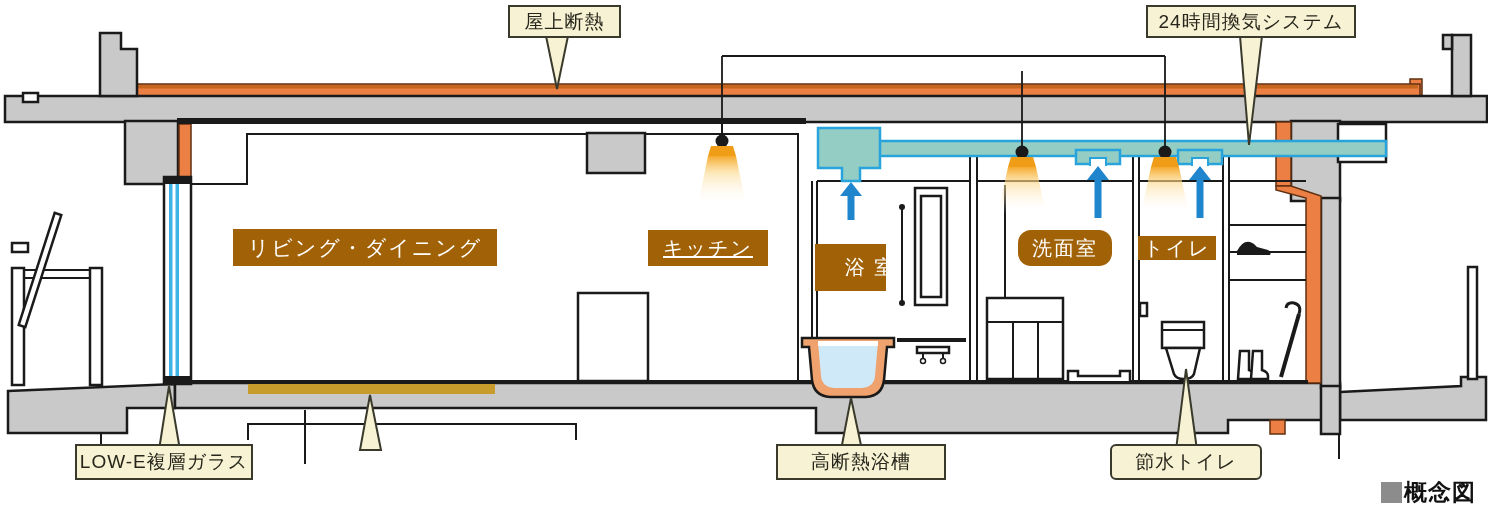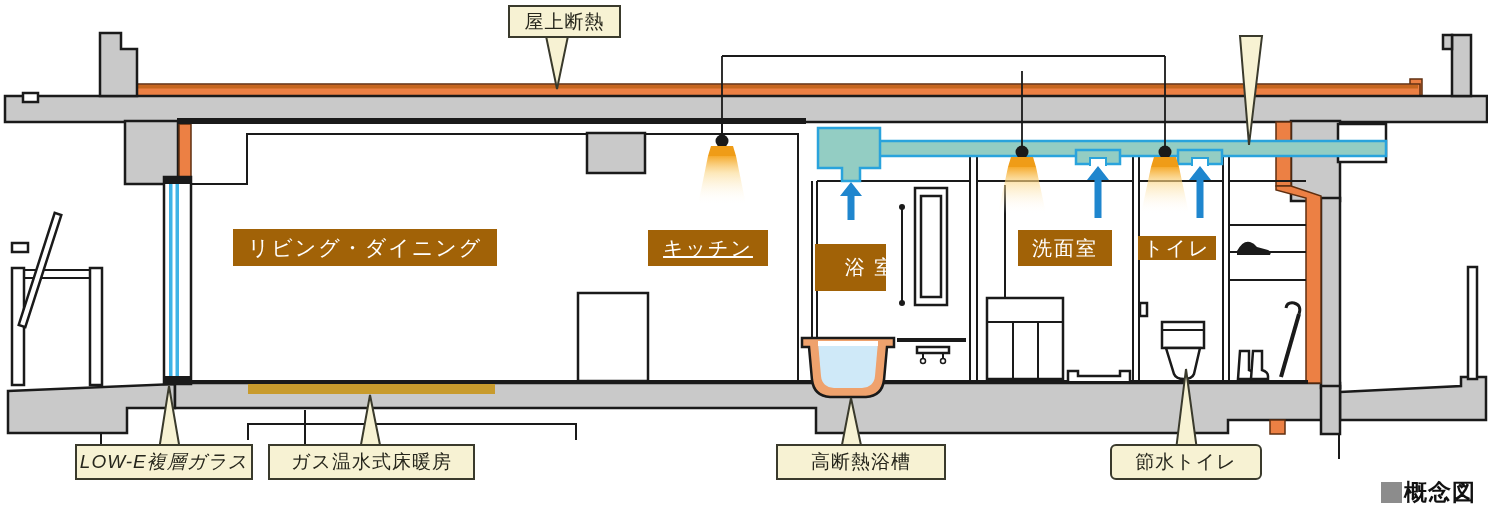--- a/index.html
+++ b/index.html
@@ -200,29 +200,29 @@
     <polygon class="tail" points="546,36 568,36 557,89"></polygon>
     <polygon class="tail" points="1240,36 1262,36 1249,145"></polygon>
     <polygon class="tail" points="159,450 180,450 169,386"></polygon>
     <polygon class="tail" points="360,450 381,450 370,395"></polygon>
     <polygon class="tail" points="841,450 862,450 851,398"></polygon>
     <polygon class="tail" points="1176,450 1197,450 1186,369"></polygon>
   </g>
 </svg>
 
 <div class="callout" style="left:508px;top:5px;width:113px;height:33px;">屋上断熱</div>
-<div class="callout" style="left:75px;top:444px;width:178px;height:36px;font-style:italic;">LOW-E複層ガラス</div>
-<div class="callout" style="left:268px;top:444px;width:207px;height:36px;">ガス温水式床暖房</div>
+<div class="callout" style="left:1146px;top:5px;width:210px;height:33px;">24時間換気システム</div>
+<div class="callout" style="left:75px;top:444px;width:178px;height:36px;">LOW-E複層ガラス</div>
 <div class="callout" style="left:776px;top:444px;width:170px;height:36px;">高断熱浴槽</div>
 <div class="callout" style="left:1110px;top:444px;width:152px;height:36px;border-radius:6px;">節水トイレ</div>
 
 <div class="room" style="left:233px;top:229px;width:264px;height:37px;font-size:21px;">リビング・ダイニング</div>
 <div class="room" style="left:648px;top:230px;width:120px;height:36px;text-decoration:underline;">キッチン</div>
 <div class="room" style="left:815px;top:244px;width:71px;height:47px;padding-left:40px;">浴 室</div>
-<div class="room" style="left:1018px;top:230px;width:94px;height:36px;">洗面室</div>
+<div class="room" style="left:1018px;top:230px;width:94px;height:36px;border-radius:13px;">洗面室</div>
 <div class="room" style="left:1138px;top:236px;width:78px;height:24px;">トイレ</div>
 
 <div id="caption">
   <span class="sq"></span>
   <span class="tx">概念図</span>
 </div>
 
 </div>
 
 </body></html>

